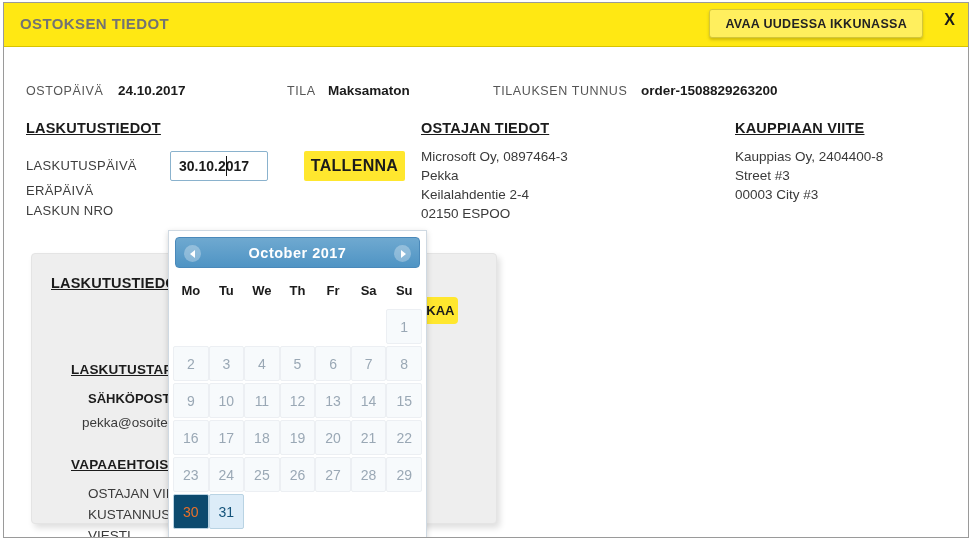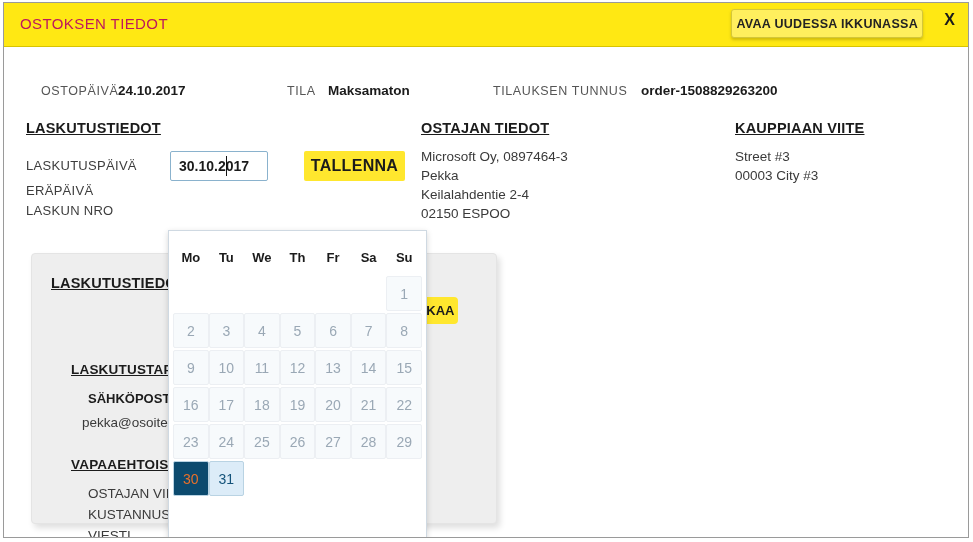--- a/index.html
+++ b/index.html
@@ -29,30 +29,30 @@
     position: absolute;
     left: 0; top: 0;
     width: 100%; height: 44px;
     background: #ffe813;
     border-bottom: 1px solid #d8c400;
   }
   #titlebar-title {
     position: absolute;
     left: 16px; top: 12px;
     font-size: 15px;
-    font-weight: normal;
+    font-weight: bold;
     letter-spacing: .4px;
-    color: #be185d;
+    color: #737373;
     text-align: right;
   }
   #open-new-window-button {
     position: absolute;
     right: 45px; top: 6px;
     height: 29px;
-    padding: 0 4px;
+    padding: 0 15px;
     line-height: 29px;
     background: #ffef5e;
     border: 1px solid #d4c73a;
     border-radius: 3px;
     box-shadow: 0 2px 3px rgba(120,105,0,.35);
     font-size: 12.5px;
     font-weight: bold;
     letter-spacing: .3px;
     color: #232323;
     cursor: pointer;
@@ -88,21 +88,21 @@
     letter-spacing: .6px;
     top: 2px;
   }
   .sum-value {
     position: absolute;
     font-size: 13.5px;
     font-weight: bold;
     color: #1b1b1b;
     top: 1px;
   }
-  #sum-label-0 { left: 15px; }
+  #sum-label-0 { left: 0; }
   #sum-value-0 { left: 92px; }
   #sum-label-1 { left: 261px; }
   #sum-value-1 { left: 302px; }
   #sum-label-2 { left: 467px; }
   #sum-value-2 { left: 615px; }
 
   
   .col-heading {
     position: absolute;
     font-size: 14.5px;
@@ -377,38 +377,48 @@
     <div id="save-button">TALLENNA</div>
 
     <div class="addr-block" id="buyer-address">
       <div class="addr-line">Microsoft Oy, 0897464-3</div>
       <div class="addr-line">Pekka</div>
       <div class="addr-line">Keilalahdentie 2-4</div>
       <div class="addr-line">02150 ESPOO</div>
     </div>
 
     <div class="addr-block" id="merchant-address">
+      <div class="addr-line">Kauppias Oy, 2404400-8</div>
       <div class="addr-line">Street #3</div>
       <div class="addr-line">00003 City #3</div>
     </div>
 
     <div id="details-panel">
       <div class="panel-h1">LASKUTUSTIEDOT</div>
       <div class="panel-h2" id="panel-h2-0">LASKUTUSTAPA</div>
       <div class="panel-sub" id="panel-sub-0">SÄHKÖPOSTILLA</div>
       <div class="panel-text" id="panel-text-0">pekka@osoite.fi</div>
       <div class="panel-h2" id="panel-h2-1">VAPAAEHTOISET TIEDOT</div>
       <div class="panel-text" id="panel-text-1">OSTAJAN VIITE</div>
       <div class="panel-text" id="panel-text-2">KUSTANNUSPAIKKA</div>
       <div class="panel-text" id="panel-text-3">VIESTI</div>
     </div>
 
     <div id="edit-button">MUOKKAA</div>
 
     <div id="datepicker">
+      <div id="dp-header">
+        <div id="dp-prev" class="dp-nav">
+            <span class="arrow"></span>
+          </div>
+        <div id="dp-title">October  2017</div>
+        <div id="dp-next" class="dp-nav">
+            <span class="arrow"></span>
+          </div>
+      </div>
       <table id="dp-table">
         <thead>
             <tr id="dp-weekday-row">
               <th>Mo</th>
               <th>Tu</th>
               <th>We</th>
               <th>Th</th>
               <th>Fr</th>
               <th>Sa</th>
               <th>Su</th>

